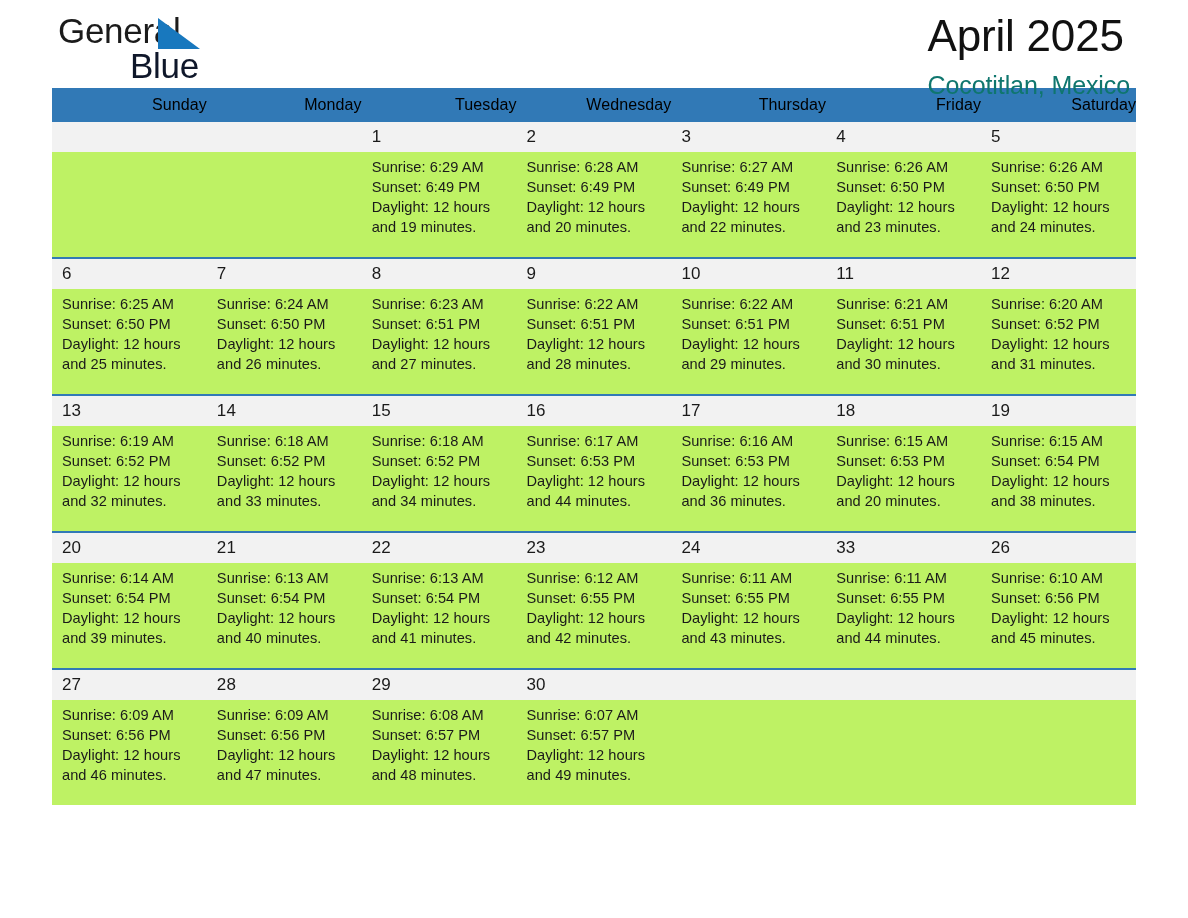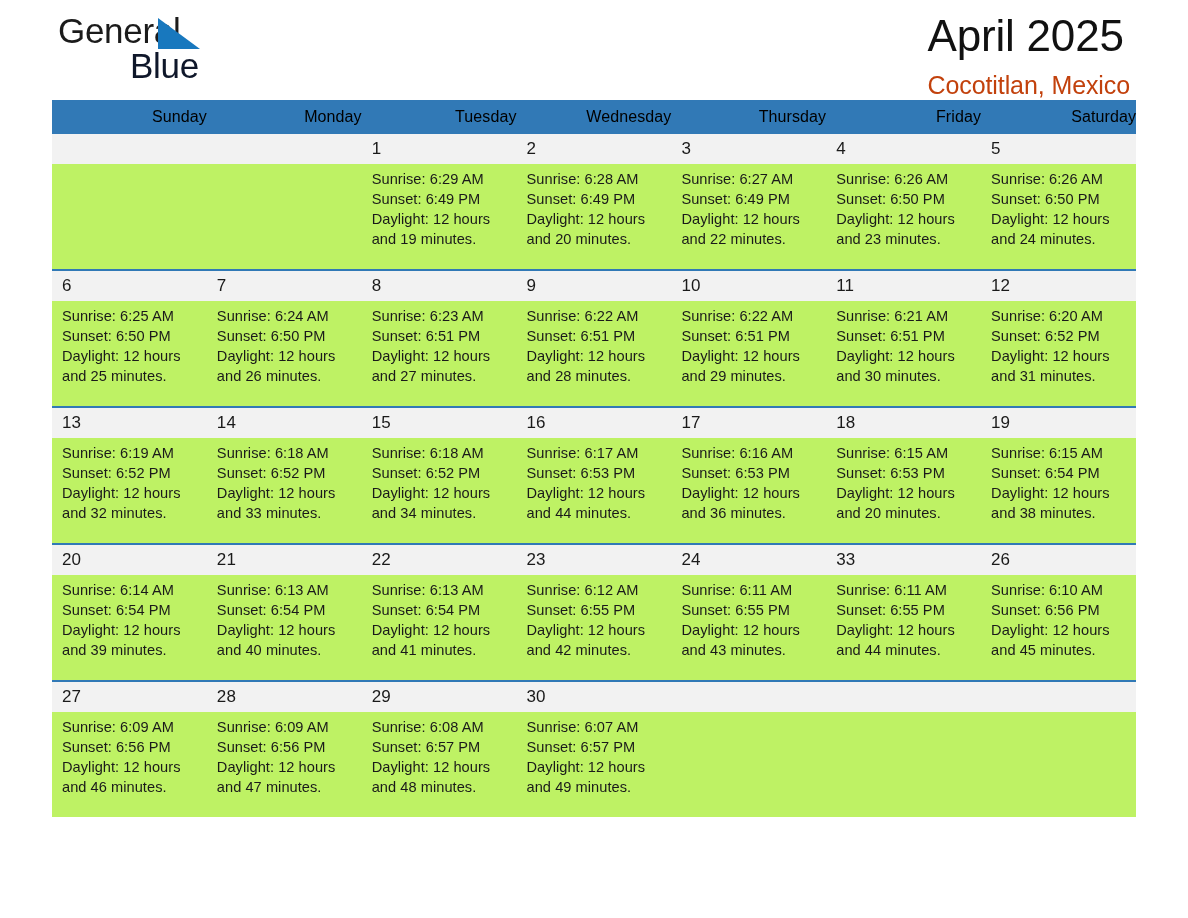--- a/index.html
+++ b/index.html
@@ -19,21 +19,21 @@
     position: relative;
     width: 1188px;
     height: 918px;
     box-sizing: border-box;
     padding: 0 52px;
   }
 
   
   .header {
     position: relative;
-    height: 100px;
+    height: 88px;
   }
   .logo {
     position: absolute;
     left: 6px;
     top: 12px;
     width: 220px;
     height: 86px;
   }
   .logo-line1 {
     position: relative;
@@ -72,21 +72,21 @@
     line-height: 52px;
     font-weight: normal;
     color: #111111;
     margin: 0;
     letter-spacing: -0.2px;
   }
   .cal-subtitle {
     font-size: 25px;
     line-height: 34px;
     font-weight: normal;
-    color: #c2410c;
+    color: #0f766e;
     margin: 6px 0 0 0;
     letter-spacing: -0.1px;
   }
 
   
   table.calendar {
     width: 1084px;
     border-collapse: collapse;
     table-layout: fixed;
   }

